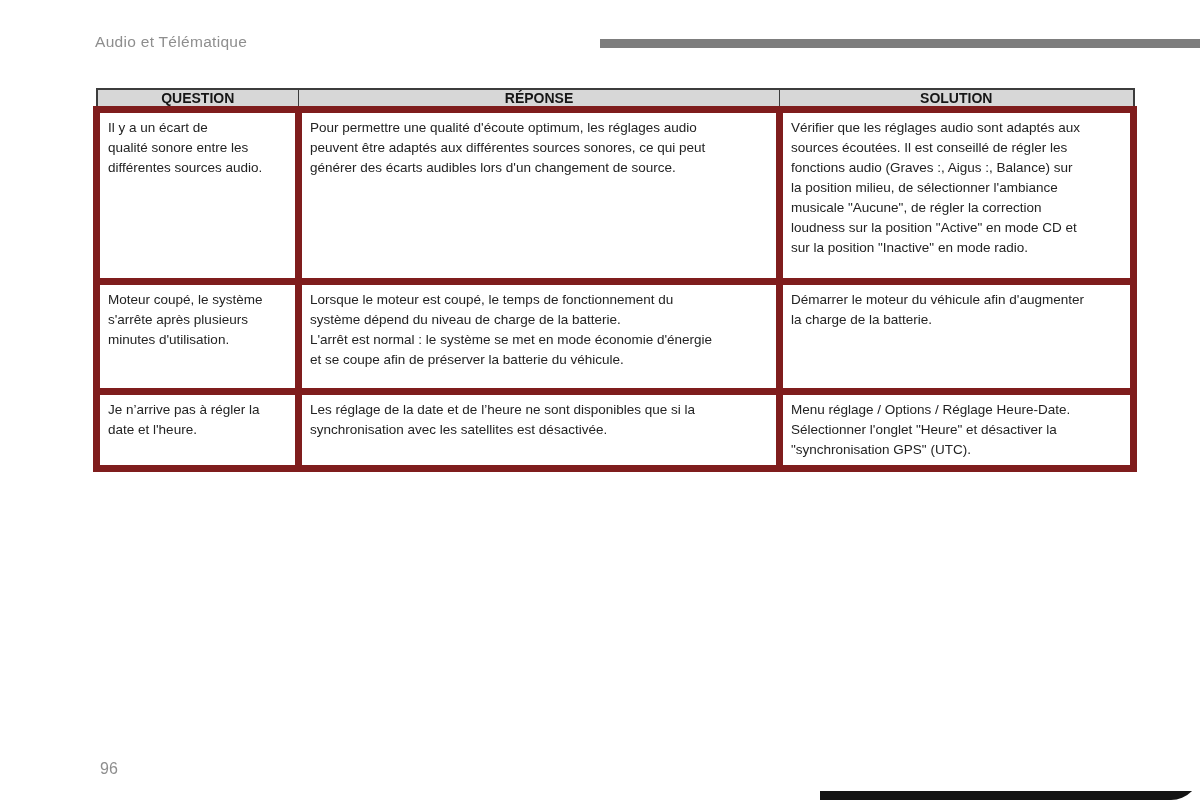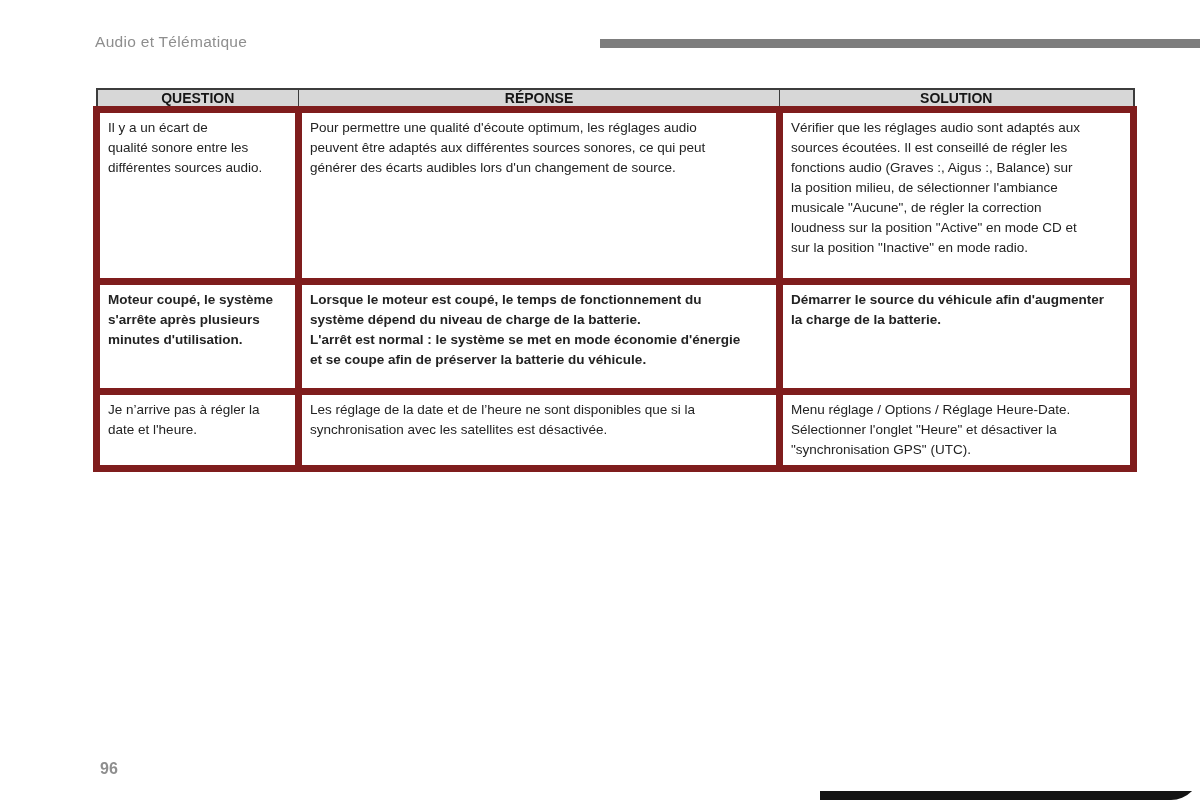--- a/index.html
+++ b/index.html
@@ -60,31 +60,31 @@
 
   .faq-table td {
     border: 7px solid #7f1d1d;
     vertical-align: top;
     padding: 5px 8px;
     font-size: 13.5px;
     line-height: 20px;
     color: #232323;
   }
   tr.row-1 td { height: 172px; }
-  tr.row-2 td { height: 110px; font-weight: bold; }
+  tr.row-2 td { height: 110px; }
   tr.row-3 td { height: 72px; }
 
   .cell-text { white-space: pre-line; word-wrap: break-word; }
 
   .page-number {
     position: absolute;
     left: 100px;
     top: 760px;
     font-size: 16px;
-    font-weight: 700;
+    font-weight: 400;
     color: #8e8e8e;
   }
 
   .bottom-rule {
     position: absolute;
     left: 820px;
     top: 791px;
     width: 380px;
     height: 9px;
     background: #141414;
@@ -140,21 +140,21 @@
 s'arrête après plusieurs
 minutes d'utilisation.</span>
         </td>
         <td>
           <span class="cell-text">Lorsque le moteur est coupé, le temps de fonctionnement du
 système dépend du niveau de charge de la batterie.
 L'arrêt est normal : le système se met en mode économie d'énergie
 et se coupe afin de préserver la batterie du véhicule.</span>
         </td>
         <td>
-          <span class="cell-text">Démarrer le source du véhicule afin d'augmenter
+          <span class="cell-text">Démarrer le moteur du véhicule afin d'augmenter
 la charge de la batterie.</span>
         </td>
       </tr>
       <tr class="row-3">
         <td>
           <span class="cell-text">Je n’arrive pas à régler la
 date et l'heure.</span>
         </td>
         <td>
           <span class="cell-text">Les réglage de la date et de l’heure ne sont disponibles que si la

